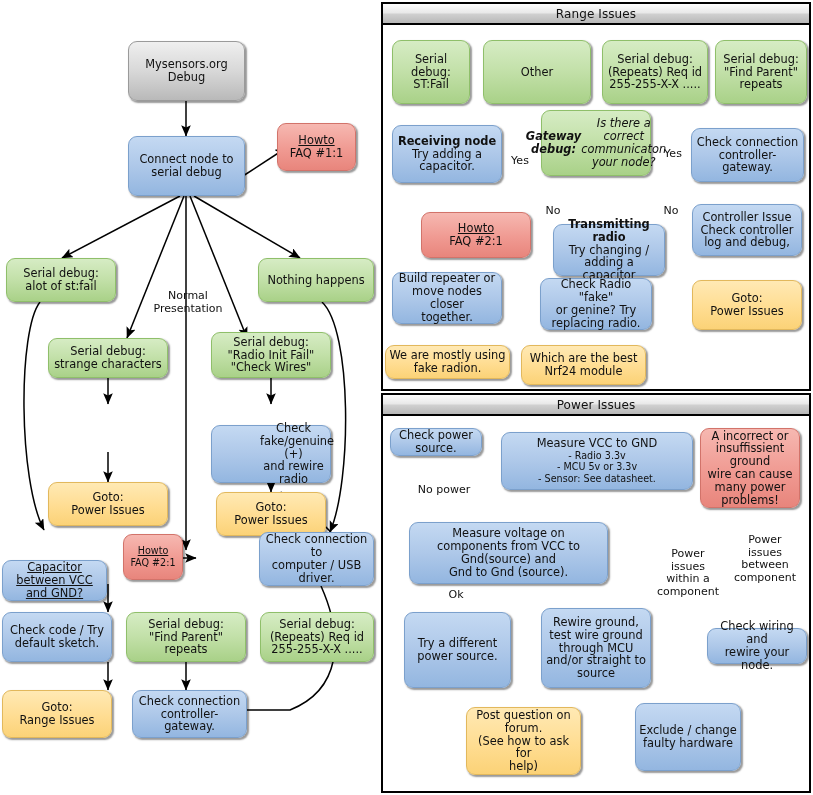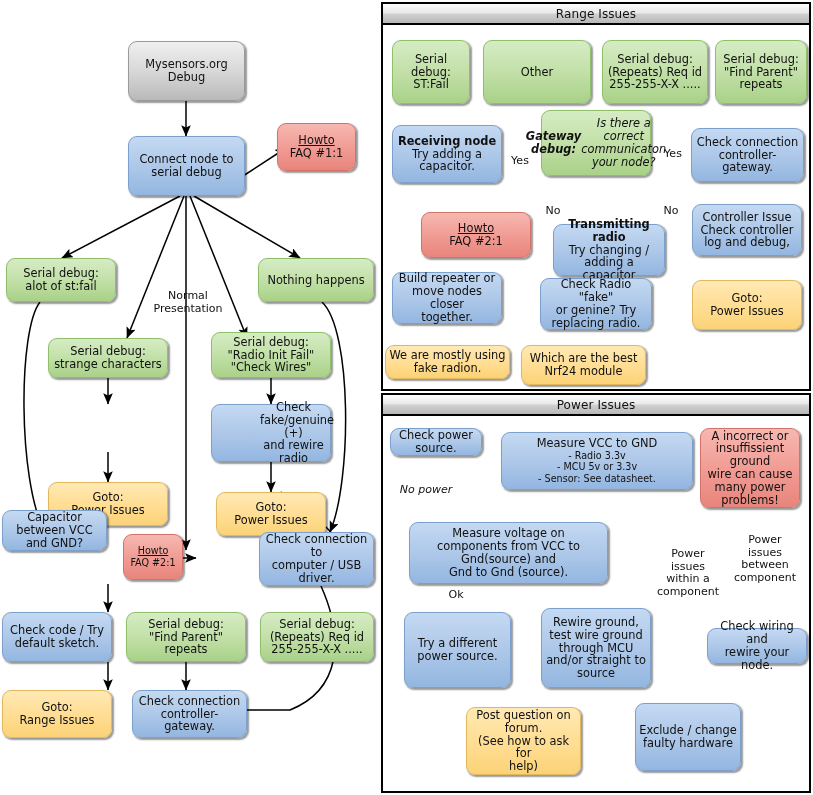--- a/index.html
+++ b/index.html
@@ -155,32 +155,32 @@
 "Radio Init Fail"
 "Check Wires"</span>
   </div>
 
 
   <div class="node yellow" style="left:48px;top:482px;width:120px;height:44px;">
     <span class="txt" style="white-space:pre-line">Goto:
 Power Issues</span>
   </div>
 
-  <div class="node blue" style="left:211px;top:404px;width:120px;height:58px;padding-left:48px;">
+  <div class="node blue" style="left:211px;top:425px;width:120px;height:58px;padding-left:48px;">
     <span class="txt" style="white-space:pre-line">Check
 fake/genuine (+)
 and rewire radio</span>
   </div>
 
   <div class="node yellow" style="left:216px;top:492px;width:110px;height:44px;">
     <span class="txt" style="white-space:pre-line">Goto:
 Power Issues</span>
   </div>
 
-  <div class="node blue" style="left:2px;top:510px;width:105px;height:41px;">
+  <div class="node blue" style="left:2px;top:560px;width:105px;height:41px;text-decoration:underline;">
     <span class="txt" style="white-space:pre-line">Capacitor
 between VCC
 and GND?</span>
   </div>
 
   <div class="node red" style="left:123px;top:534px;width:60px;height:46px;flex-direction:column;">
     <span class="txt sm u">Howto</span>
     <span class="txt sm">FAQ #2:1</span>
   </div>
 
@@ -366,21 +366,21 @@
 forum.
 (See how to ask for
 help)</span>
   </div>
 
   <div class="node blue" style="left:635px;top:703px;width:106px;height:68px;">
     <span class="txt" style="white-space:pre-line">Exclude / change
 faulty hardware</span>
   </div>
 
-  <div class="lbl" style="left:390px;top:484px;width:72px;font-style:italic;">No power</div>
+  <div class="lbl" style="left:408px;top:484px;width:72px;">No power</div>
   <div class="lbl" style="left:444px;top:589px;width:24px;">Ok</div>
   <div class="lbl" style="left:655px;top:548px;width:66px;white-space:pre-line">Power
 issues
 within a
 component</div>
   <div class="lbl" style="left:726px;top:534px;width:78px;white-space:pre-line">Power
 issues
 between
 component</div>
 

